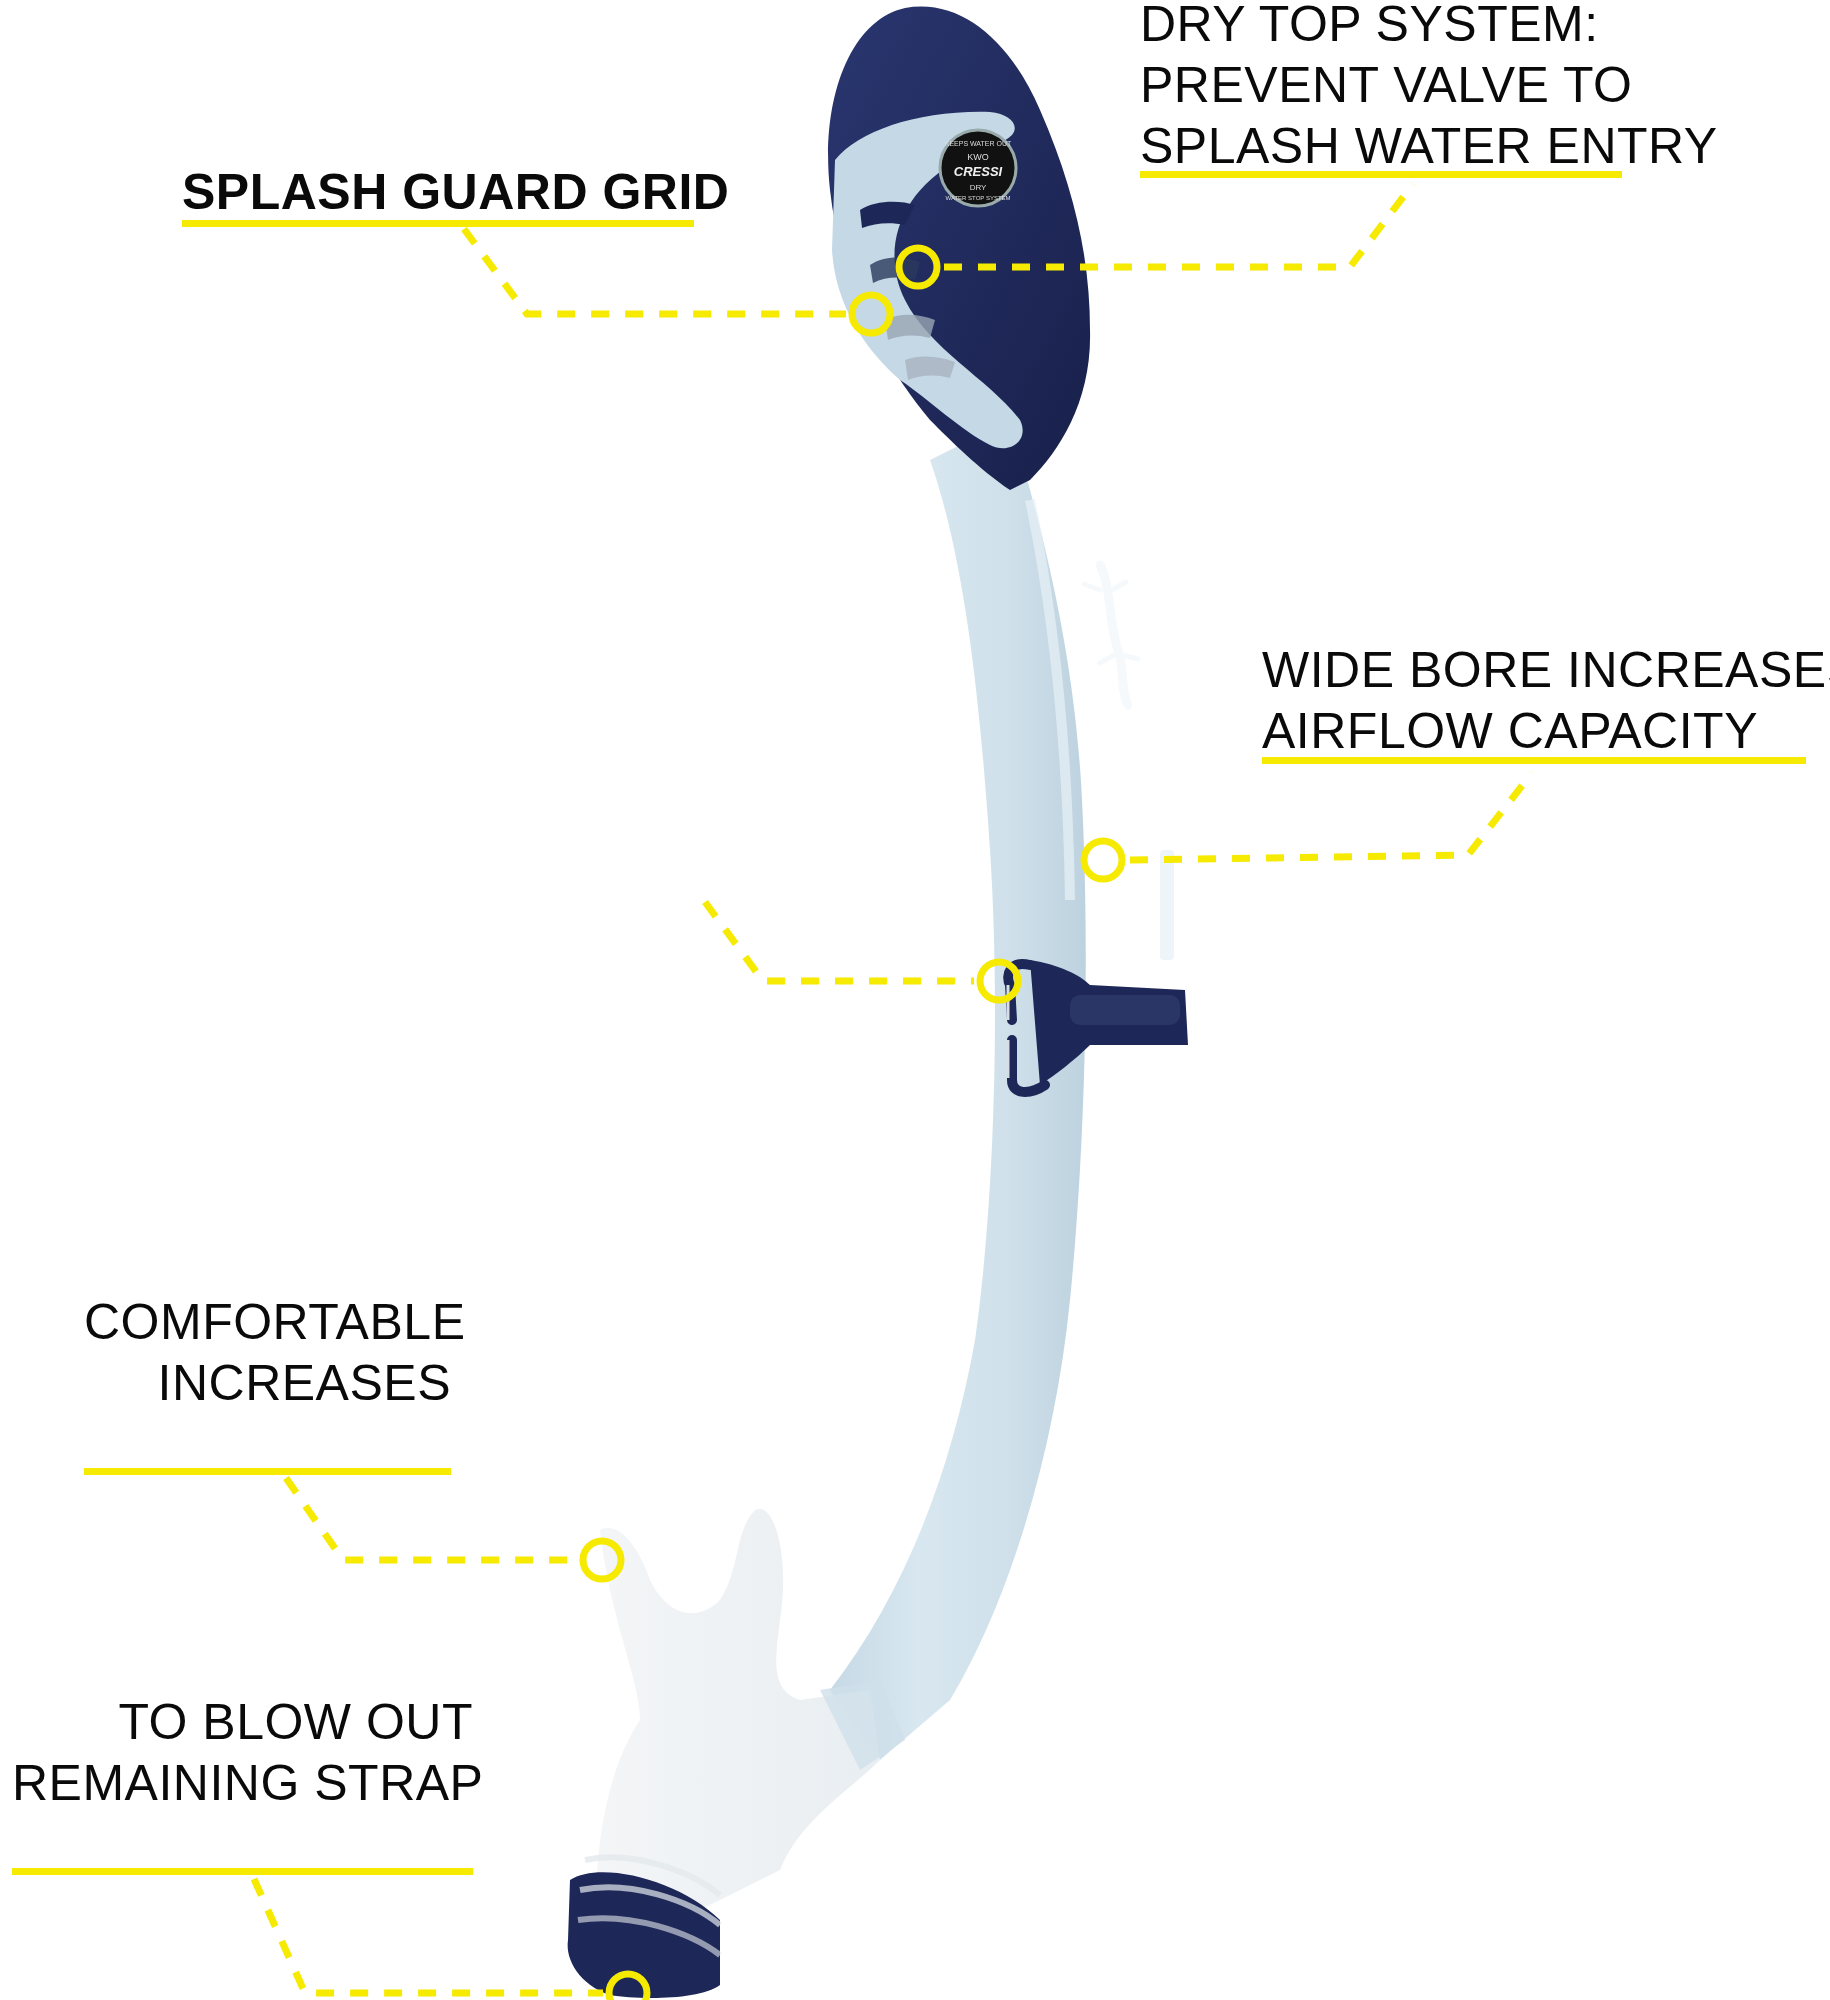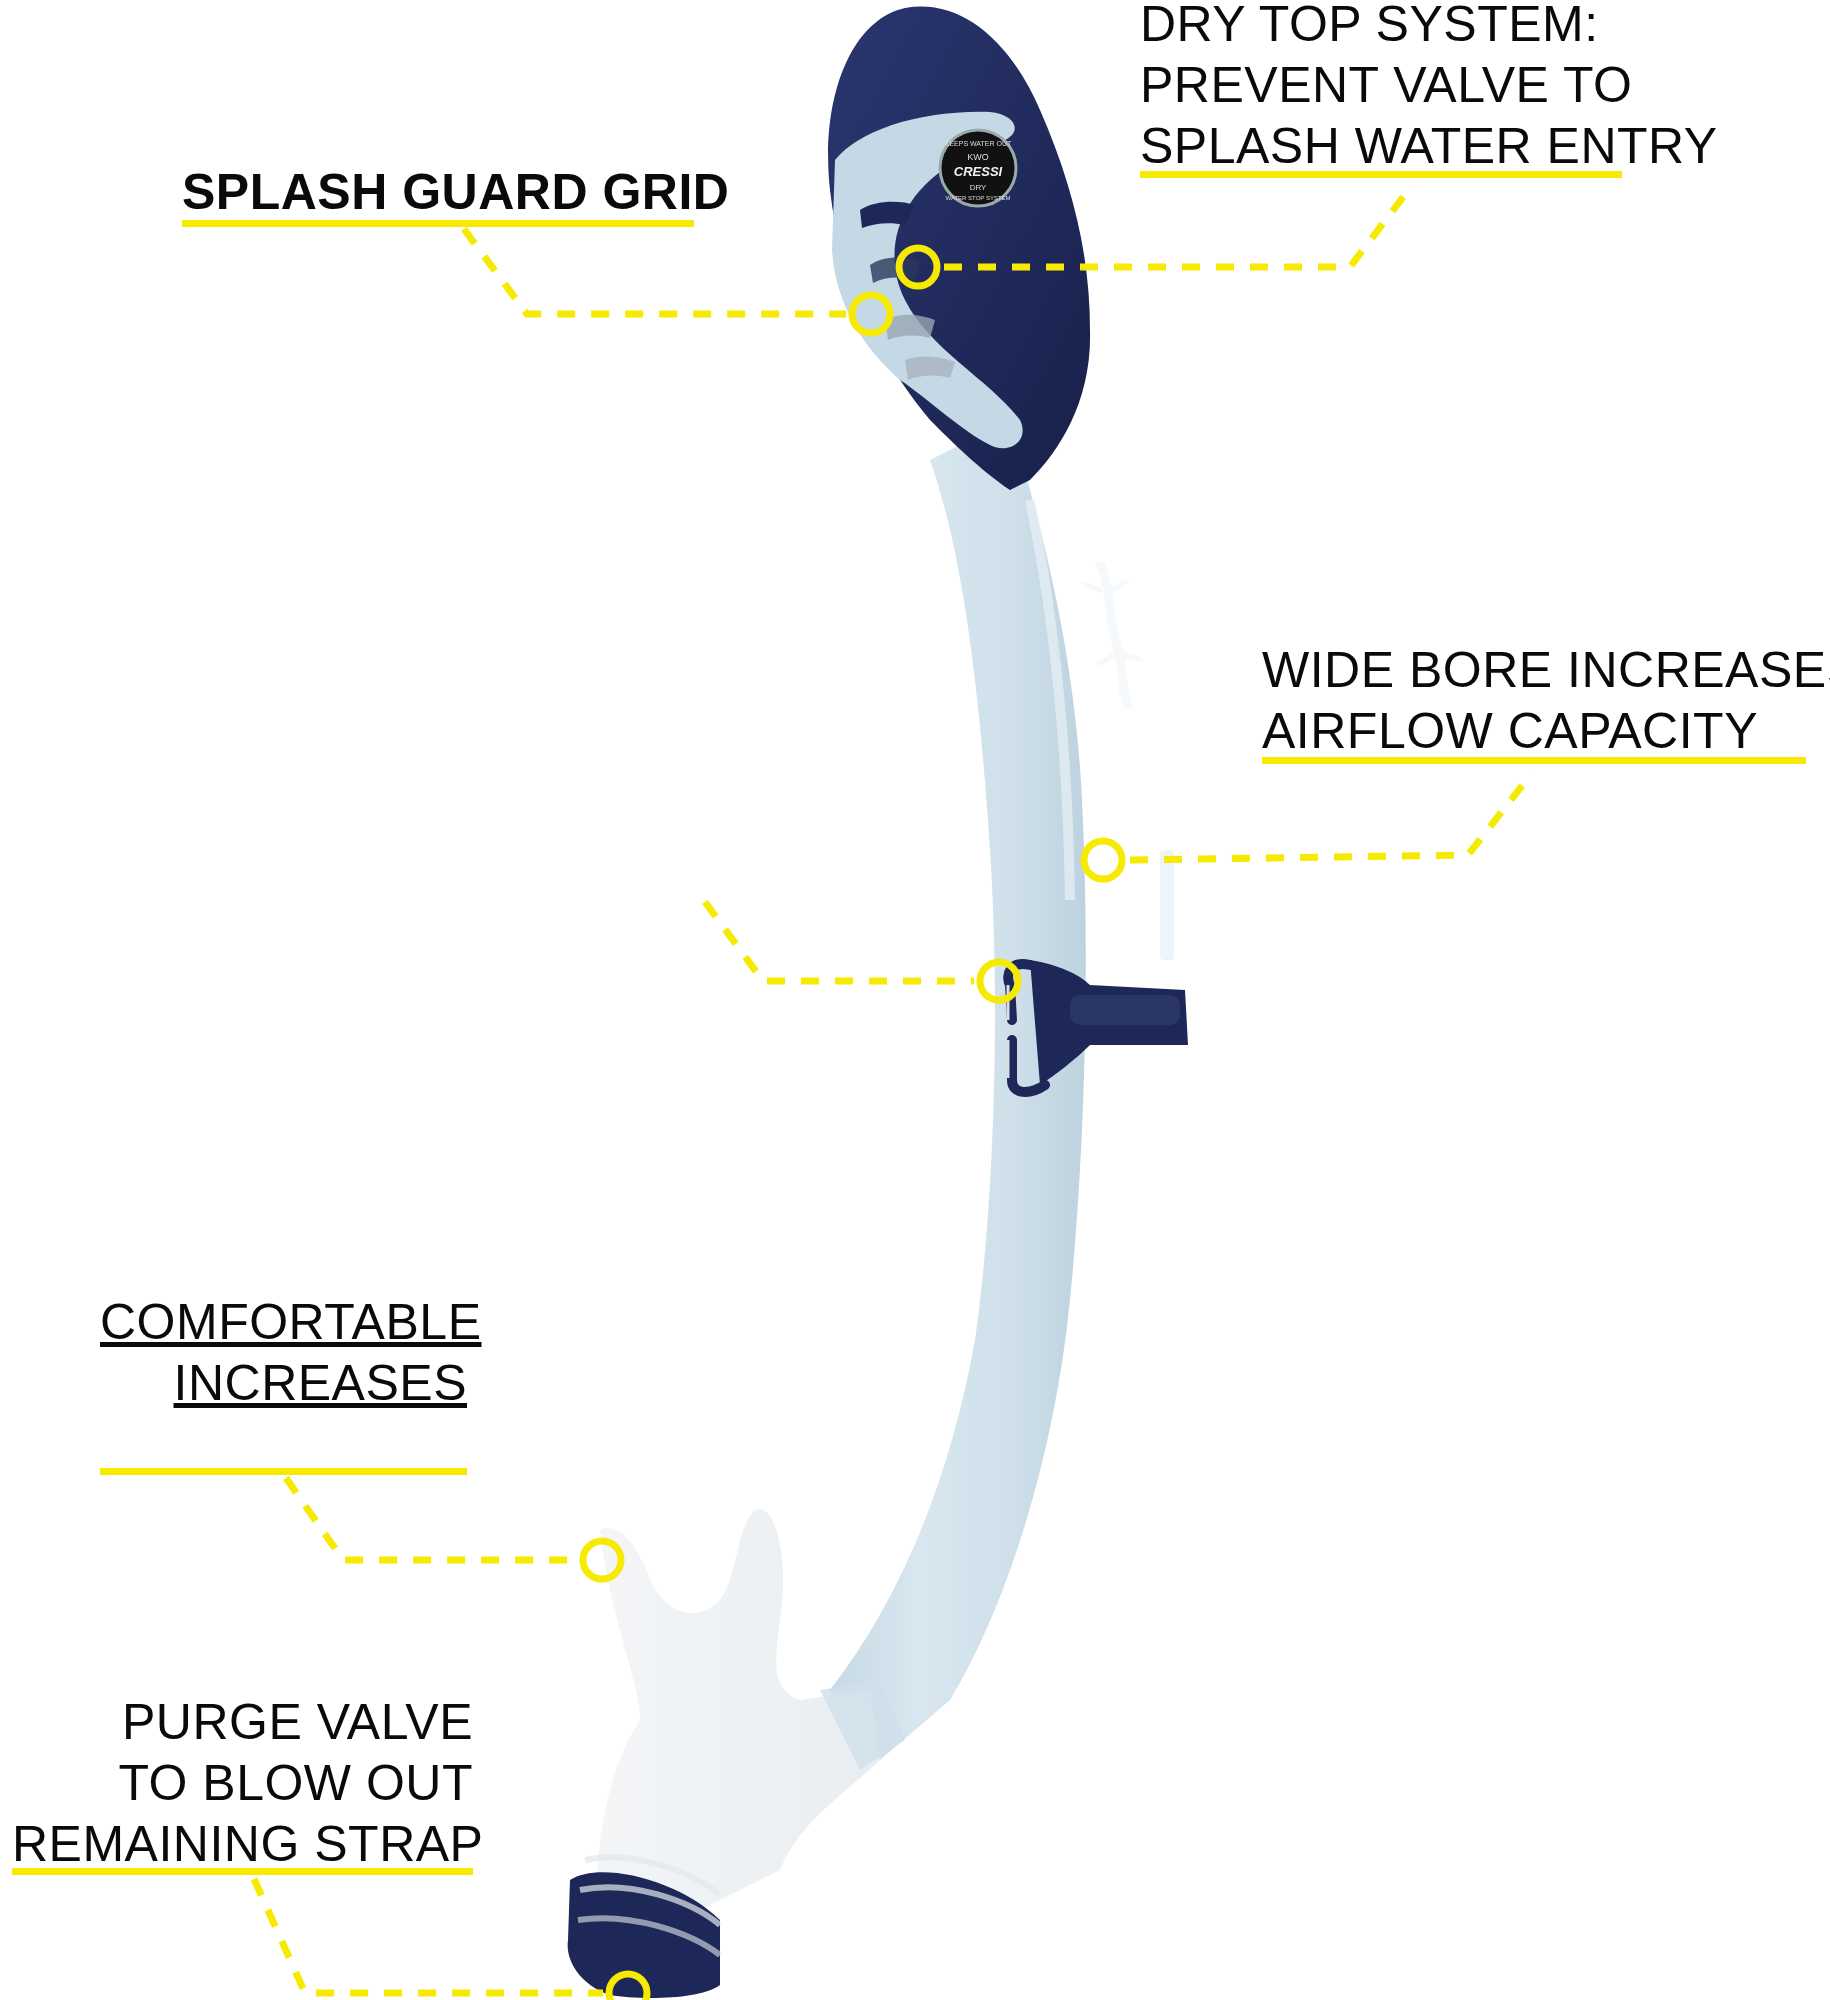--- a/index.html
+++ b/index.html
@@ -117,26 +117,25 @@
     <span class="bar" style="top:58px;"></span>
   </div>
 
   <div class="label" style="left:1262px; top:640px; width:544px;">
     <span class="line">WIDE BORE INCREASES</span>
     <span class="line">AIRFLOW CAPACITY</span>
     <span class="bar" style="top:117px;"></span>
   </div>
 
 
-  <div class="label right" style="left:100px; top:1292px; width:367px;text-decoration:underline;">
+  <div class="label right" style="left:84px; top:1292px; width:367px;">
     <span class="line">COMFORTABLE</span>
     <span class="line">INCREASES</span>
     <span class="bar" style="top:176px;"></span>
   </div>
 
   <div class="label right" style="left:12px; top:1692px; width:461px;">
-    <span class="line">PURGE VALVE</span>
     <span class="line">TO BLOW OUT</span>
     <span class="line">REMAINING STRAP</span>
     <span class="bar" style="top:176px;"></span>
   </div>
 
 </div>
 
 </body></html>

